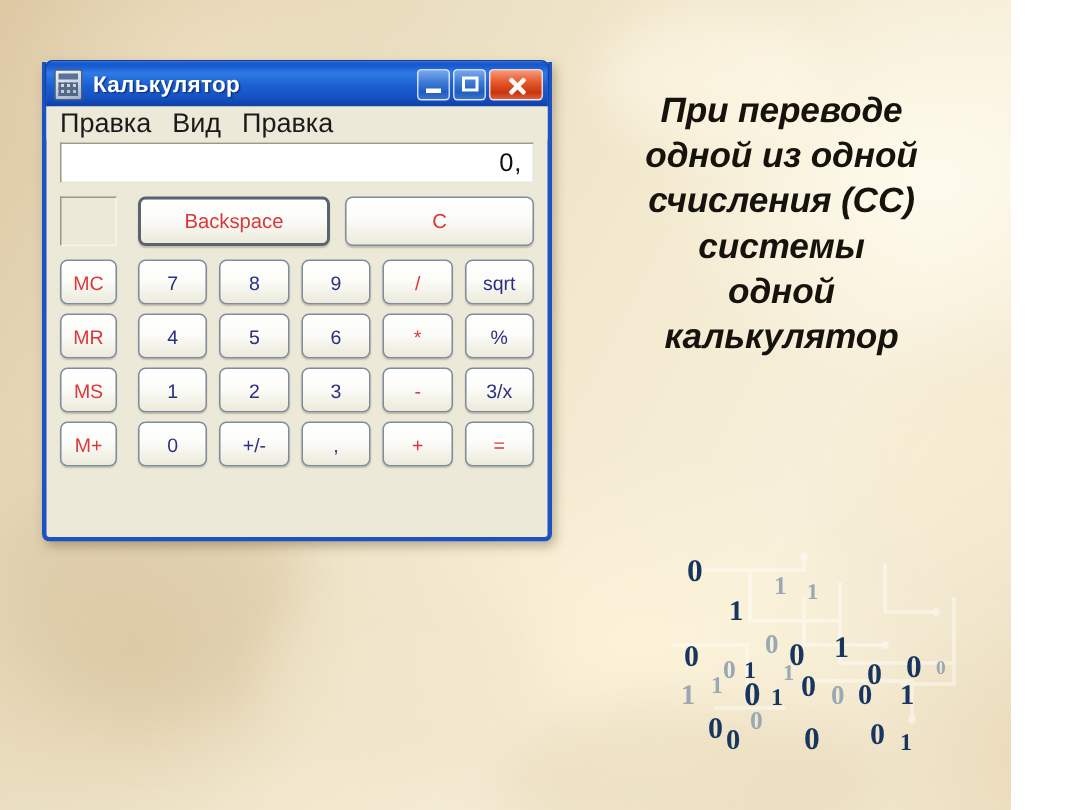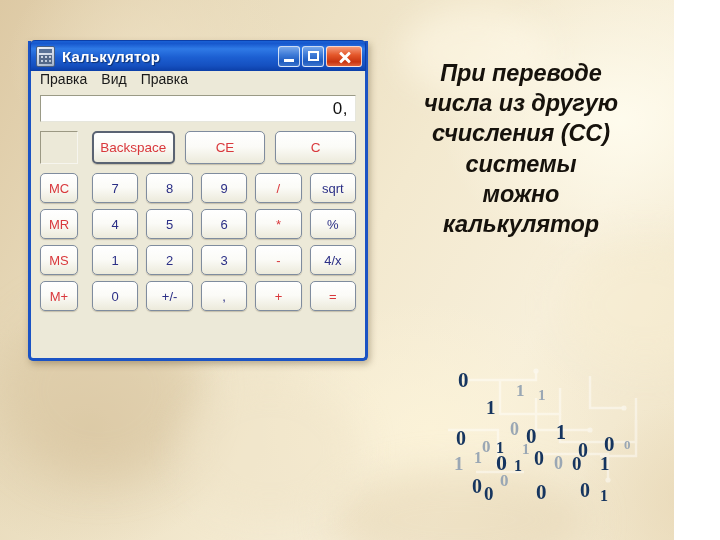--- a/index.html
+++ b/index.html
@@ -147,25 +147,25 @@
     width: 14px; height: 3px;
     background: #fff;
     border-radius: 1px;
   }
   .cap-close::before { transform: rotate(45deg); }
   .cap-close::after  { transform: rotate(-45deg); }
 
   #menu-bar {
     height: 22px;
     display: flex;
-    align-items: flex-start;
+    align-items: flex-end;
     gap: 14px;
     padding: 0 9px;
     background: #ece9d8;
-    font-size: 14px;
+    font-size: 18px;
     color: #1a1a1a;
   }
   .menu-item { cursor: default; white-space: nowrap; }
 
   #display-wrap {
     margin: 2px 9px 0 9px;
     height: 27px;
     background: #ffffff;
     border: 1px solid #9a9a86;
     border-right-color: #e6e6dc;
@@ -315,21 +315,20 @@
 
     <div id="display-wrap">
       <span id="display-value">0,</span>
     </div>
 
     <div id="keypad">
 
       <div class="krow top">
         <div id="mem-indicator"></div>
         <div class="btn top-btn backspace red">Backspace</div>
-        <div class="btn top-btn red">CE</div>
         <div class="btn top-btn red">C</div>
       </div>
 
       <div class="krow">
         <div class="btn memkey red">MC</div>
         <div class="btn key navy">7</div>
         <div class="btn key navy">8</div>
         <div class="btn key navy">9</div>
         <div class="btn key red">/</div>
         <div class="btn key navy">sqrt</div>
@@ -343,41 +342,41 @@
         <div class="btn key red">*</div>
         <div class="btn key navy">%</div>
       </div>
 
       <div class="krow">
         <div class="btn memkey red">MS</div>
         <div class="btn key navy">1</div>
         <div class="btn key navy">2</div>
         <div class="btn key navy">3</div>
         <div class="btn key red">-</div>
-        <div class="btn key navy">4/x</div>
+        <div class="btn key navy">3/x</div>
       </div>
 
       <div class="krow">
         <div class="btn memkey red">M+</div>
         <div class="btn key navy">0</div>
         <div class="btn key navy">+/-</div>
         <div class="btn key navy">,</div>
         <div class="btn key red">+</div>
         <div class="btn key red">=</div>
       </div>
 
     </div>
   </div>
 
   <div id="slide-text">
     <div>При переводе</div>
-    <div>числа из другую</div>
+    <div>одной из одной</div>
     <div>счисления (СС)</div>
     <div>системы</div>
-    <div>можно</div>
+    <div>одной</div>
     <div>калькулятор</div>
   </div>
 
   <svg id="circuit" viewBox="0 0 210 135">
     <g stroke="#ffffff" stroke-width="2.4" fill="none" opacity="0.85">
       <path d="M22 12 H96 V3"></path>
       <path d="M96 30 V62 H150"></path>
       <path d="M60 12 V46 H120 V20"></path>
       <path d="M120 46 V74 H196 V30"></path>
       <path d="M150 8 V40 H184"></path>

